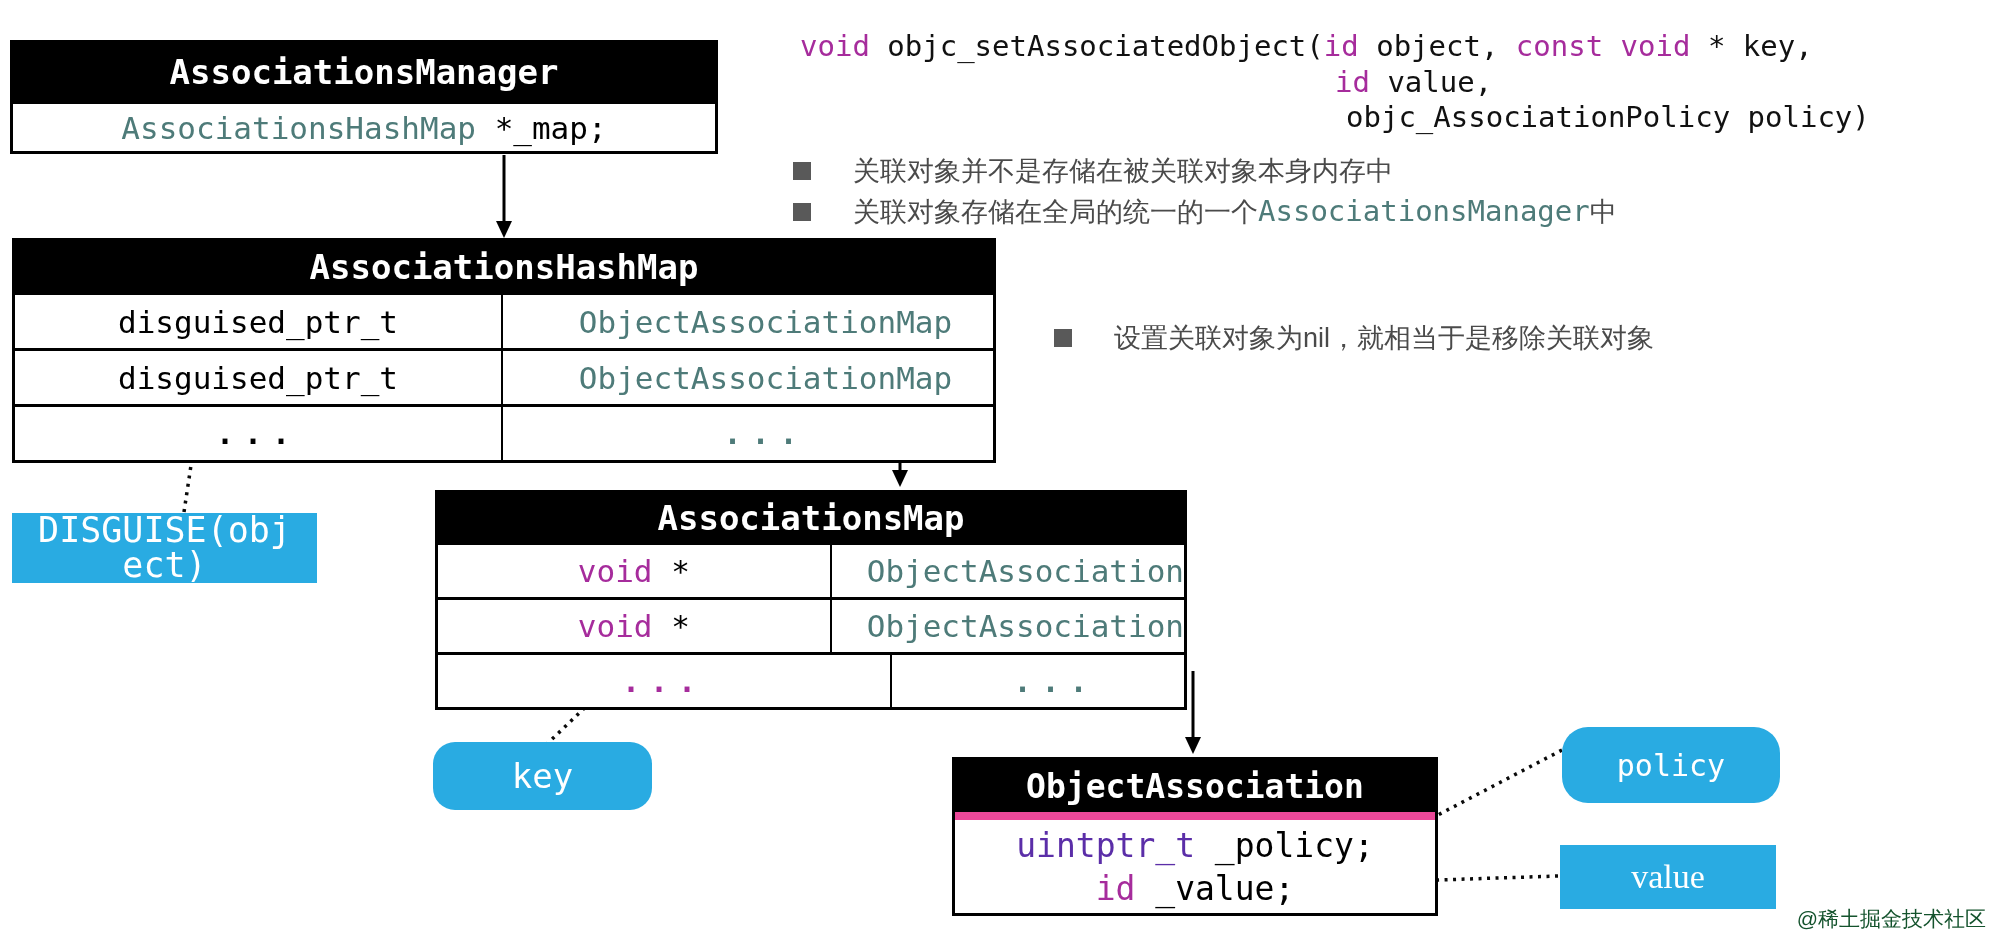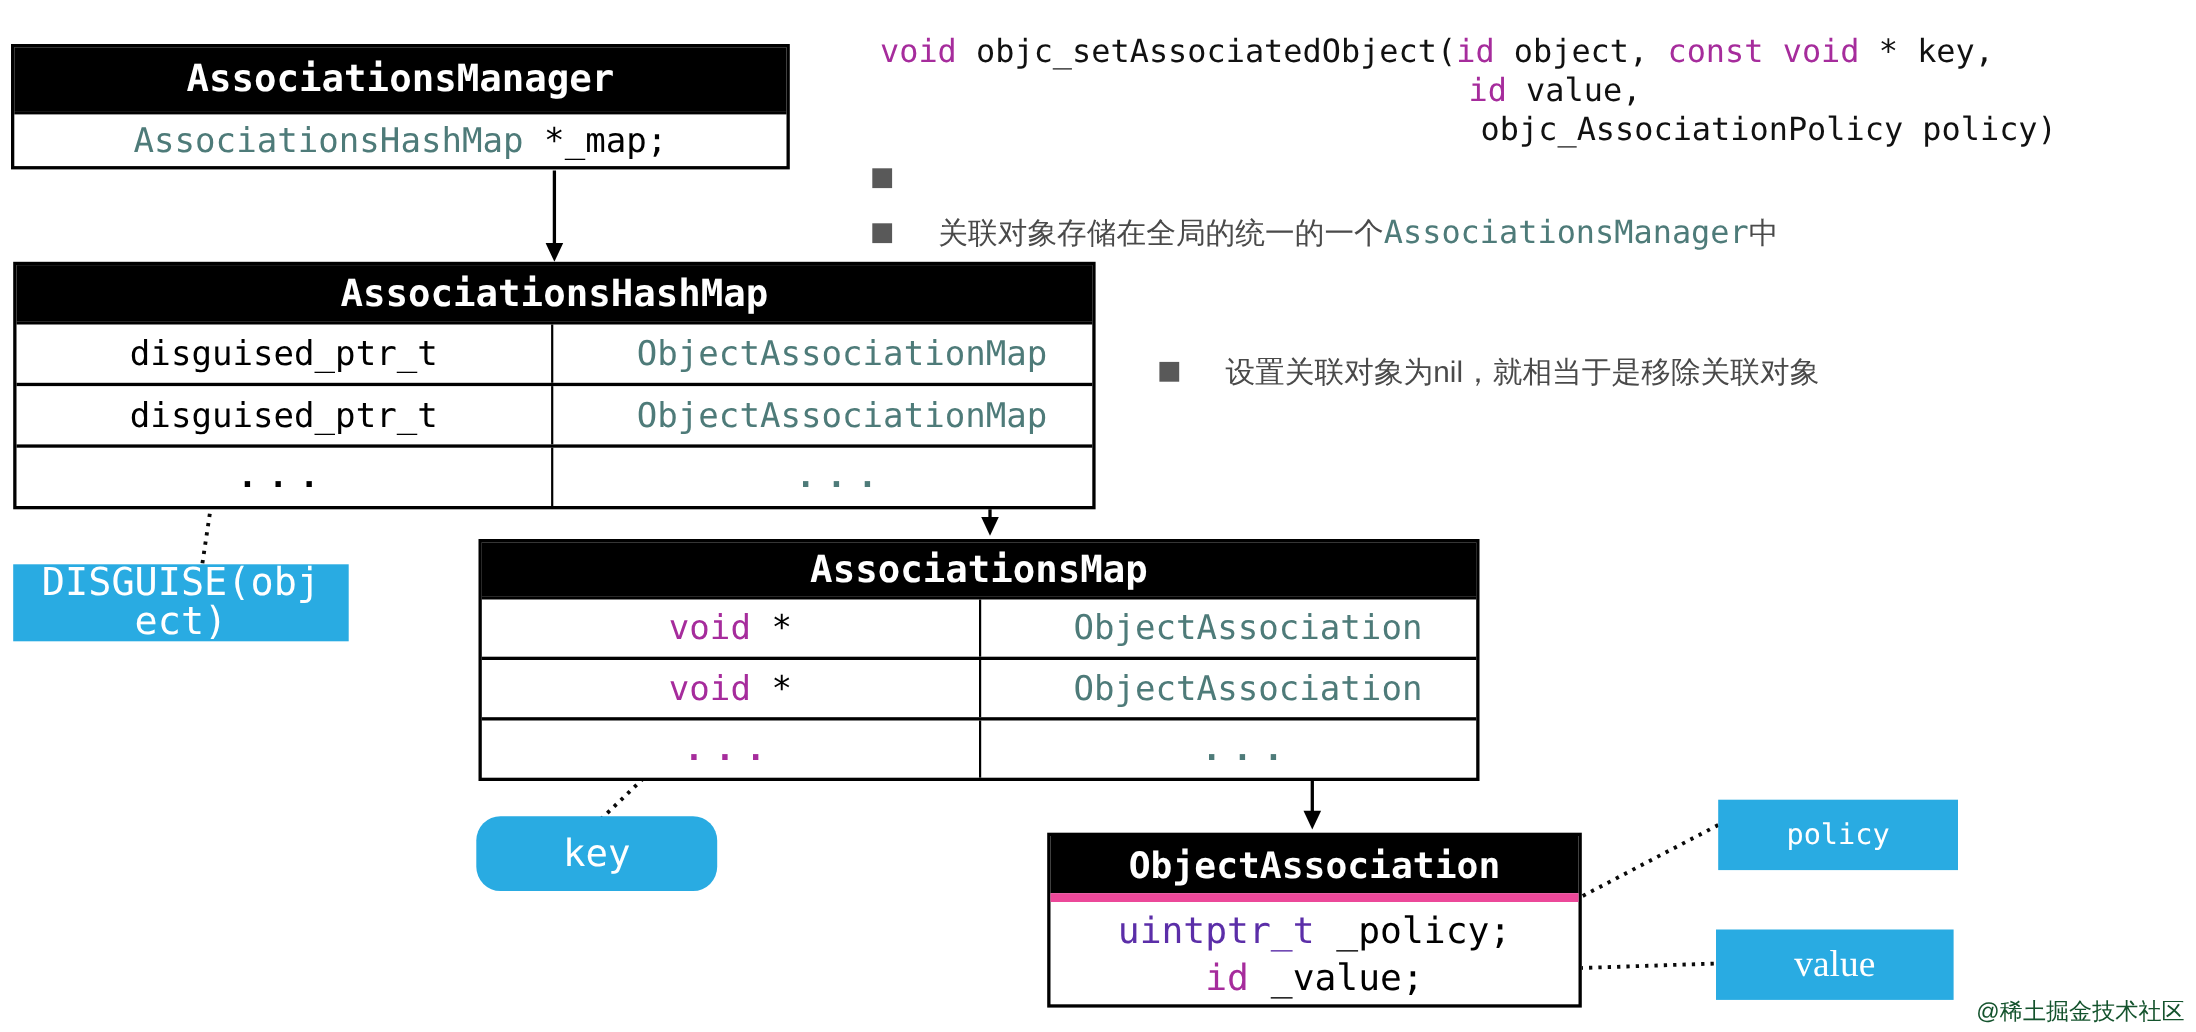--- a/index.html
+++ b/index.html
@@ -28,21 +28,21 @@
 
   .t-manager { left:10px; top:40px; width:708px; }
   .t-manager .tbl-header { height:58px; }
   .t-manager .tbl-row { height:47px; justify-content:center; align-items:center; }
 
   .t-hashmap { left:12px; top:238px; width:984px; }
   .t-hashmap .tbl-header { height:51px; }
   .t-hashmap .tbl-row { height:53px; }
   .t-hashmap .cell-l { width:488px; }
 
-  .t-map { left:435px; top:490px; width:910px; }
+  .t-map { left:435px; top:490px; width:752px; }
   .t-map .tbl-header { height:49px; }
   .t-map .tbl-row { height:52px; }
   .t-map .cell-l { width:454px; }
 
   .t-objassoc { left:952px; top:757px; width:486px; }
   .t-objassoc .tbl-header { height:52px; font-size:33px; }
   .t-objassoc .obj-body {
     height:93px; border-top:8px solid #ec4899; display:flex; flex-direction:column;
     align-items:center; justify-content:center;
     font-family:"DejaVu Sans Mono", monospace; font-size:33px; line-height:43px;
@@ -63,21 +63,21 @@
   .b1 { left:793px; top:153px; }
   .b2 { left:793px; top:194px; }
   .b3 { left:1054px; top:320px; }
 
   
   .bluebox { position:absolute; background:var(--blue); color:#fff; box-sizing:border-box;
     font-family:"DejaVu Sans Mono", monospace; display:flex; align-items:center; justify-content:center; }
   .lbl-disguise { left:12px; top:513px; width:305px; height:70px; font-size:35px; line-height:35px;
     display:block; text-align:center; word-break:break-all; padding:0 22px; }
   .lbl-key    { left:433px; top:742px; width:219px; height:68px; font-size:34px;border-radius:22px; }
-  .lbl-policy { left:1562px; top:727px; width:218px; height:64px; font-size:26px; }
+  .lbl-policy { left:1562px; top:727px; width:218px; height:76px; font-size:30px;border-radius:26px; }
   .lbl-value  { left:1560px; top:845px; width:216px; height:64px; font-size:34px;font-family:Liberation Serif, serif; }
 
   .arrows { position:absolute; left:0; top:0; width:1996px; height:938px; pointer-events:none; }
   .solidline { stroke:#000; stroke-width:3; fill:none; }
   .dotline { stroke:#0a0a0a; stroke-width:3.5; fill:none; stroke-dasharray:3 5.5; }
   .head { fill:#000; stroke:none; }
 
   .watermark { position:absolute; right:10px; bottom:5px; font-size:21px; color:#14532d; }
 </style>
 </head>
@@ -176,20 +176,21 @@
       <div><span class="kw">id</span><span style="white-space:pre"> _value;</span></div>
     </div>
   </div>
 
   <div class="code-line code-l1"><span class="kw">void</span><span> objc_setAssociatedObject(</span><span class="kw">id</span><span> object, </span><span class="kw">const void</span><span> * key,</span></div>
   <div class="code-line code-l2"><span class="kw">id</span><span> value,</span></div>
   <div class="code-line code-l3"><span>objc_AssociationPolicy policy)</span></div>
 
   <div class="bullet b1">
     <span class="sq"></span>
+    <span class="txt">关联对象并不是存储在被关联对象本身内存中</span>
   </div>
   <div class="bullet b2">
     <span class="sq"></span>
     <span class="txt"><span>关联对象存储在全局的统一的一个</span><span class="code-teal">AssociationsManager</span><span>中</span></span>
   </div>
   <div class="bullet b3">
     <span class="sq"></span>
     <span class="txt">设置关联对象为nil，就相当于是移除关联对象</span>
   </div>
 

